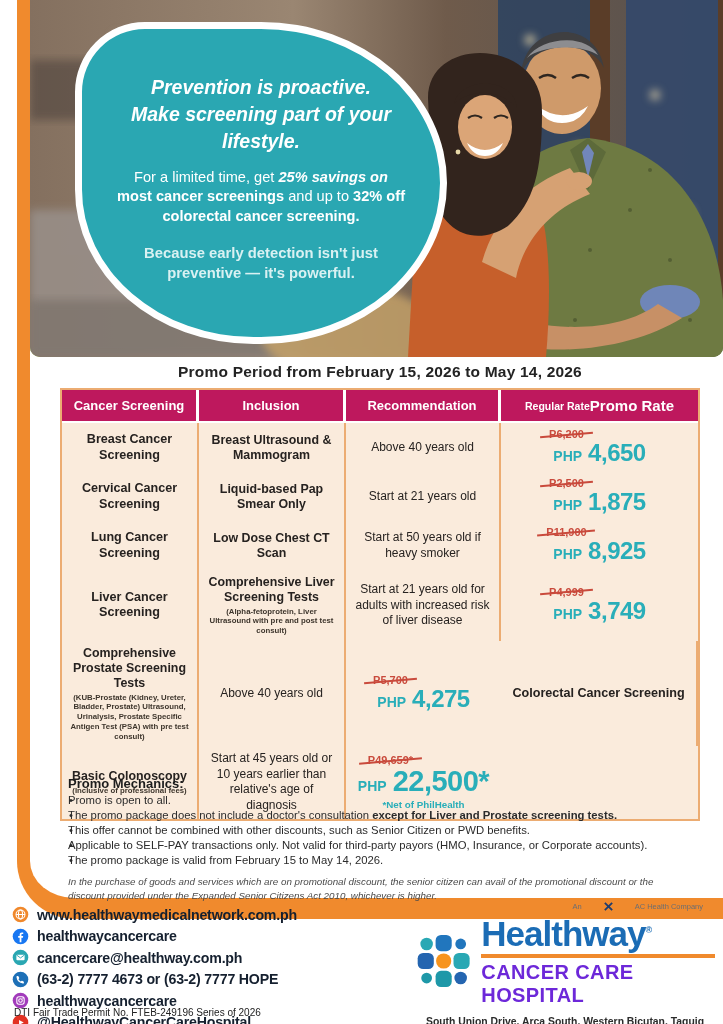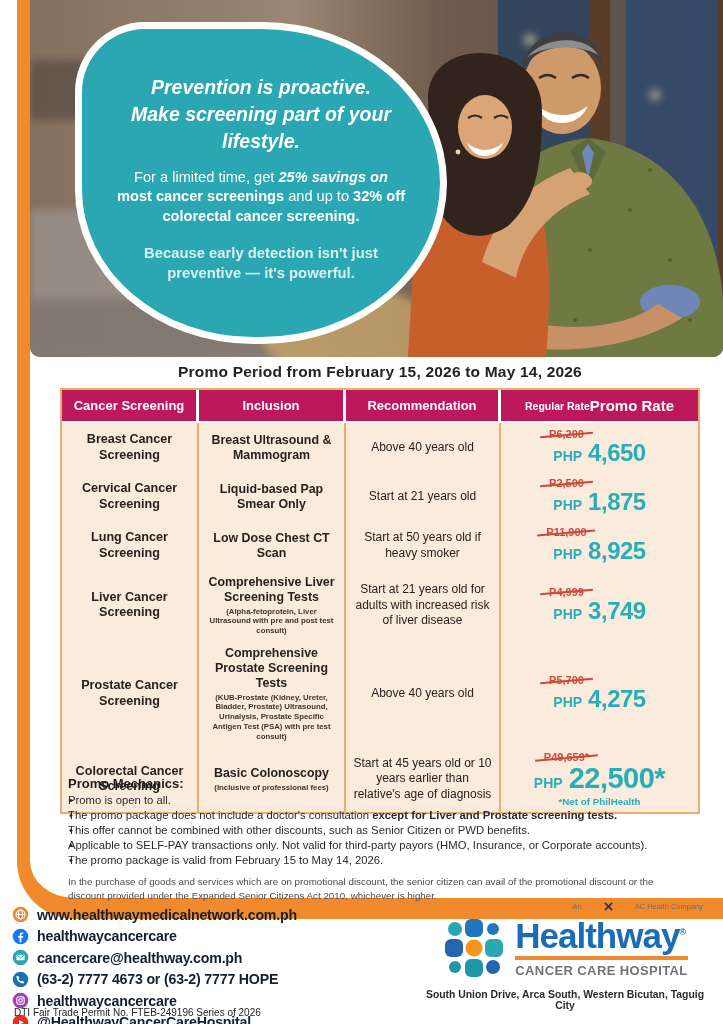--- a/index.html
+++ b/index.html
@@ -60,38 +60,38 @@
   .rate-note{font-size:9.8px;font-weight:bold;color:#29AEB9;margin-top:1px;}
   .rate-note:empty{display:none;}
 
   
   .mechanics{position:absolute;left:68px;top:776px;width:616px;color:#2b2b2b;}
   .mechanics h3{margin:0 0 2px 0;font-size:13px;font-weight:bold;color:#1d1d1d;}
   .mechanics ul{list-style:none;margin:0;padding:0;}
   .mechanics li{font-size:11.3px;line-height:1.33;position:relative;}
   .mechanics li::before{content:"•";position:absolute;left:1px;top:0;}
   .mechanics li b{font-weight:bold;}
-  .fine-print{margin-top:7px;font-size:9.8px;line-height:1.4;color:#4b4b4b;font-weight:500;}
+  .fine-print{margin-top:7px;font-size:9.8px;line-height:1.4;color:#4b4b4b;font-weight:500;font-style:italic;}
 
   
   .contacts{position:absolute;left:12px;top:905px;display:flex;flex-direction:column;gap:2.5px;}
   .contact{display:flex;align-items:center;gap:8px;height:19px;}
   .cicon{width:17px;height:17px;flex:0 0 17px;}
   .contact .ctext{font-size:14.2px;font-weight:bold;color:#15202f;letter-spacing:-.2px;}
   .dti{position:absolute;left:14px;top:1007px;font-size:10px;color:#222;font-weight:500;}
 
   .logo-block{position:absolute;right:8px;top:901px;width:300px;display:flex;flex-direction:column;align-items:center;}
   .ac-line{align-self:flex-end;margin-right:12px;display:flex;align-items:center;gap:21px;
            font-size:7.5px;color:#6d6e71;font-weight:500;margin-bottom:4px;}
   .logo-row{display:flex;align-items:center;gap:9px;}
   .wordmark{display:flex;flex-direction:column;}
   .hw-name{font-size:35px;font-weight:bold;color:#1B6CB5;letter-spacing:-1px;line-height:1;}
   .hw-name sup{font-size:9px;letter-spacing:0;}
   .hw-rule{height:3.5px;background:#F08A2D;margin:3px 0 3px 0;}
-  .hw-sub{font-size:13px;font-weight:bold;color:#737373;letter-spacing:.4px;}
+  .hw-sub{font-size:20px;font-weight:bold;color:#6d28d9;letter-spacing:.4px;}
   .address{margin-top:9px;font-size:10.4px;font-weight:bold;color:#2b2b2b;text-align:center;}
 </style>
 </head>
 <body>
 
 <div class="frame"></div>
 
 <div class="photo">
   <svg width="693" height="357" viewBox="0 0 693 357">
     <defs>
@@ -255,23 +255,20 @@
         <div class="rate-wrap">
           <span class="strike">P4,999</span>
           <span class="php-line">
             <span class="php">PHP</span>
             <span class="amount">3,749</span>
           </span>
         </div>
       </div>
 
     <div class="cell sep r4">
-        <span class="cname">Prostate Cancer Screening</span>
-      </div>
-    <div class="cell sep r4">
         <span class="inc-title">Comprehensive Prostate Screening Tests</span>
         <span class="inc-sub">(KUB-Prostate (Kidney, Ureter, Bladder, Prostate) Ultrasound, Urinalysis, Prostate Specific Antigen Test (PSA) with pre test consult)</span>
       </div>
     <div class="cell sep r4">
         <span class="rec">Above 40 years old</span>
       </div>
     <div class="cell r4">
         <div class="rate-wrap">
           <span class="strike">P5,700</span>
           <span class="php-line">

